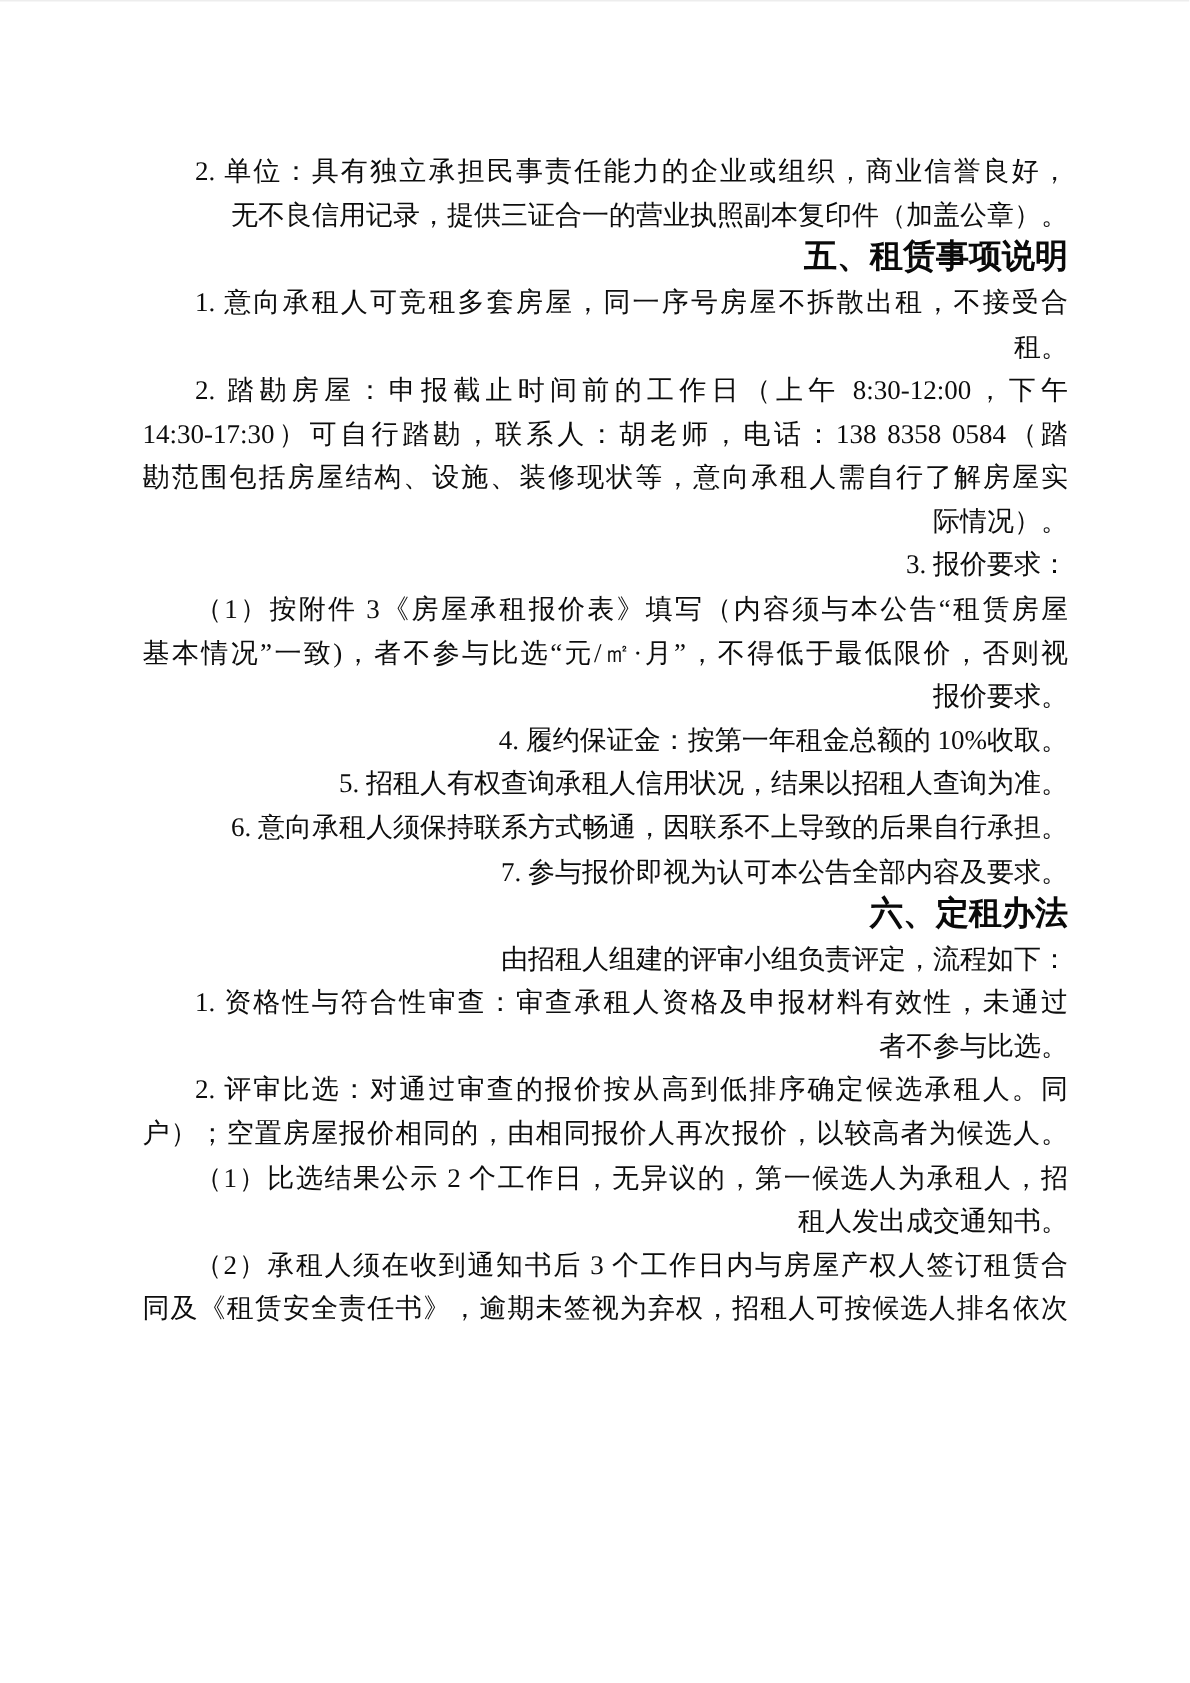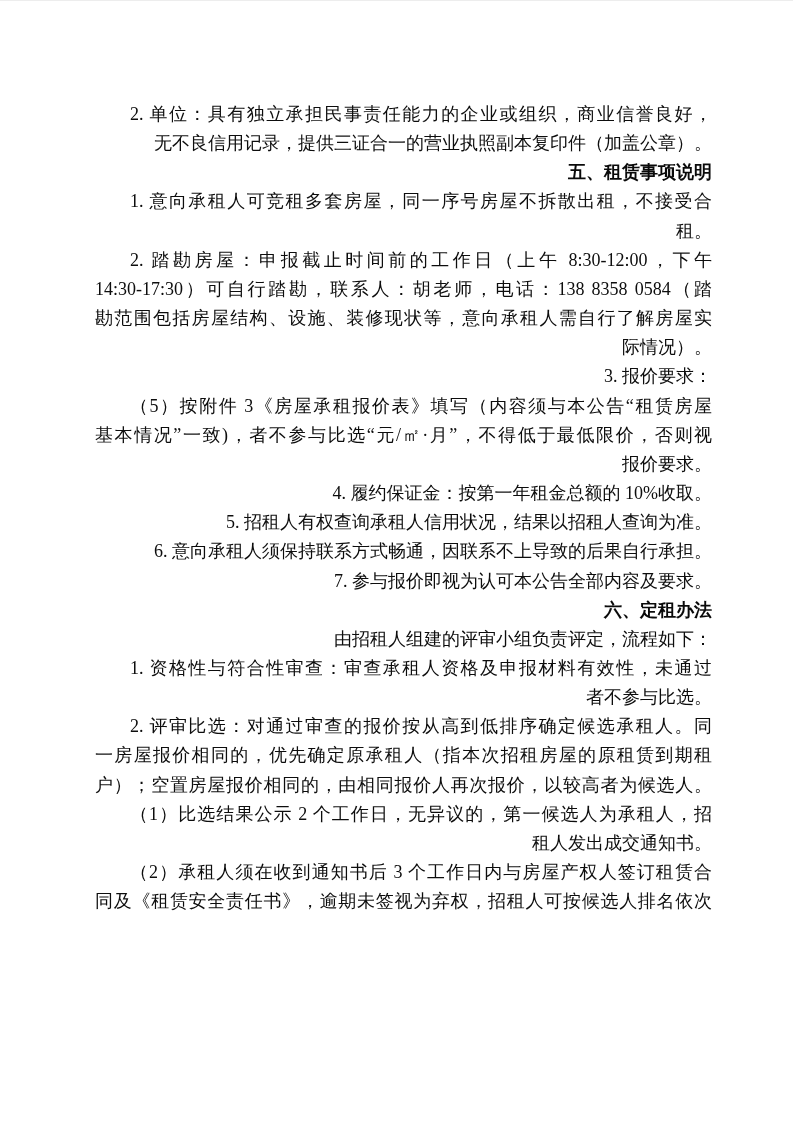--- a/index.html
+++ b/index.html
@@ -33,53 +33,52 @@
   }
   .line.indent {
     padding-left: 35px;
   }
   .line.justify {
     text-align: justify;
     text-align-last: justify;
     text-justify: inter-character;
   }
   .line.heading {
-    font-family: Liberation Sans, sans-serif;
+    font-family: Liberation Mono, monospace;
     font-weight: bold;
-    font-size: 18px;
+    font-size: 22px;
     color: #0a0a0a;
   }
 </style>
 </head>
 <body>
 
 <div class="page">
   <div class="doc-body">
       <div class="line indent justify">2. 单位：具有独立承担民事责任能力的企业或组织，商业信誉良好，</div>
       <div class="line">无不良信用记录，提供三证合一的营业执照副本复印件（加盖公章）。</div>
       <div class="line indent heading">五、租赁事项说明</div>
       <div class="line indent justify">1. 意向承租人可竞租多套房屋，同一序号房屋不拆散出租，不接受合</div>
       <div class="line">租。</div>
       <div class="line indent justify">2. 踏勘房屋：申报截止时间前的工作日（上午 8:30-12:00，下午</div>
       <div class="line justify">14:30-17:30）可自行踏勘，联系人：胡老师，电话：138 8358 0584（踏</div>
       <div class="line justify">勘范围包括房屋结构、设施、装修现状等，意向承租人需自行了解房屋实</div>
       <div class="line">际情况）。</div>
       <div class="line indent">3. 报价要求：</div>
-      <div class="line indent justify">（5）按附件 3《房屋承租报价表》填写（内容须与本公告“租赁房屋</div>
+      <div class="line indent justify">（1）按附件 3《房屋承租报价表》填写（内容须与本公告“租赁房屋</div>
       <div class="line justify">基本情况”一致)，者不参与比选“元/㎡·月”，不得低于最低限价，否则视</div>
       <div class="line">报价要求。</div>
       <div class="line indent">4. 履约保证金：按第一年租金总额的 10%收取。</div>
       <div class="line indent">5. 招租人有权查询承租人信用状况，结果以招租人查询为准。</div>
       <div class="line indent">6. 意向承租人须保持联系方式畅通，因联系不上导致的后果自行承担。</div>
       <div class="line indent">7. 参与报价即视为认可本公告全部内容及要求。</div>
       <div class="line indent heading">六、定租办法</div>
       <div class="line indent">由招租人组建的评审小组负责评定，流程如下：</div>
       <div class="line indent justify">1. 资格性与符合性审查：审查承租人资格及申报材料有效性，未通过</div>
       <div class="line">者不参与比选。</div>
       <div class="line indent justify">2. 评审比选：对通过审查的报价按从高到低排序确定候选承租人。同</div>
-      <div class="line justify">一房屋报价相同的，优先确定原承租人（指本次招租房屋的原租赁到期租</div>
       <div class="line justify">户）；空置房屋报价相同的，由相同报价人再次报价，以较高者为候选人。</div>
       <div class="line indent justify">（1）比选结果公示 2 个工作日，无异议的，第一候选人为承租人，招</div>
       <div class="line">租人发出成交通知书。</div>
       <div class="line indent justify">（2）承租人须在收到通知书后 3 个工作日内与房屋产权人签订租赁合</div>
       <div class="line justify">同及《租赁安全责任书》，逾期未签视为弃权，招租人可按候选人排名依次</div>
     </div>
 </div>
 
 </body></html>

